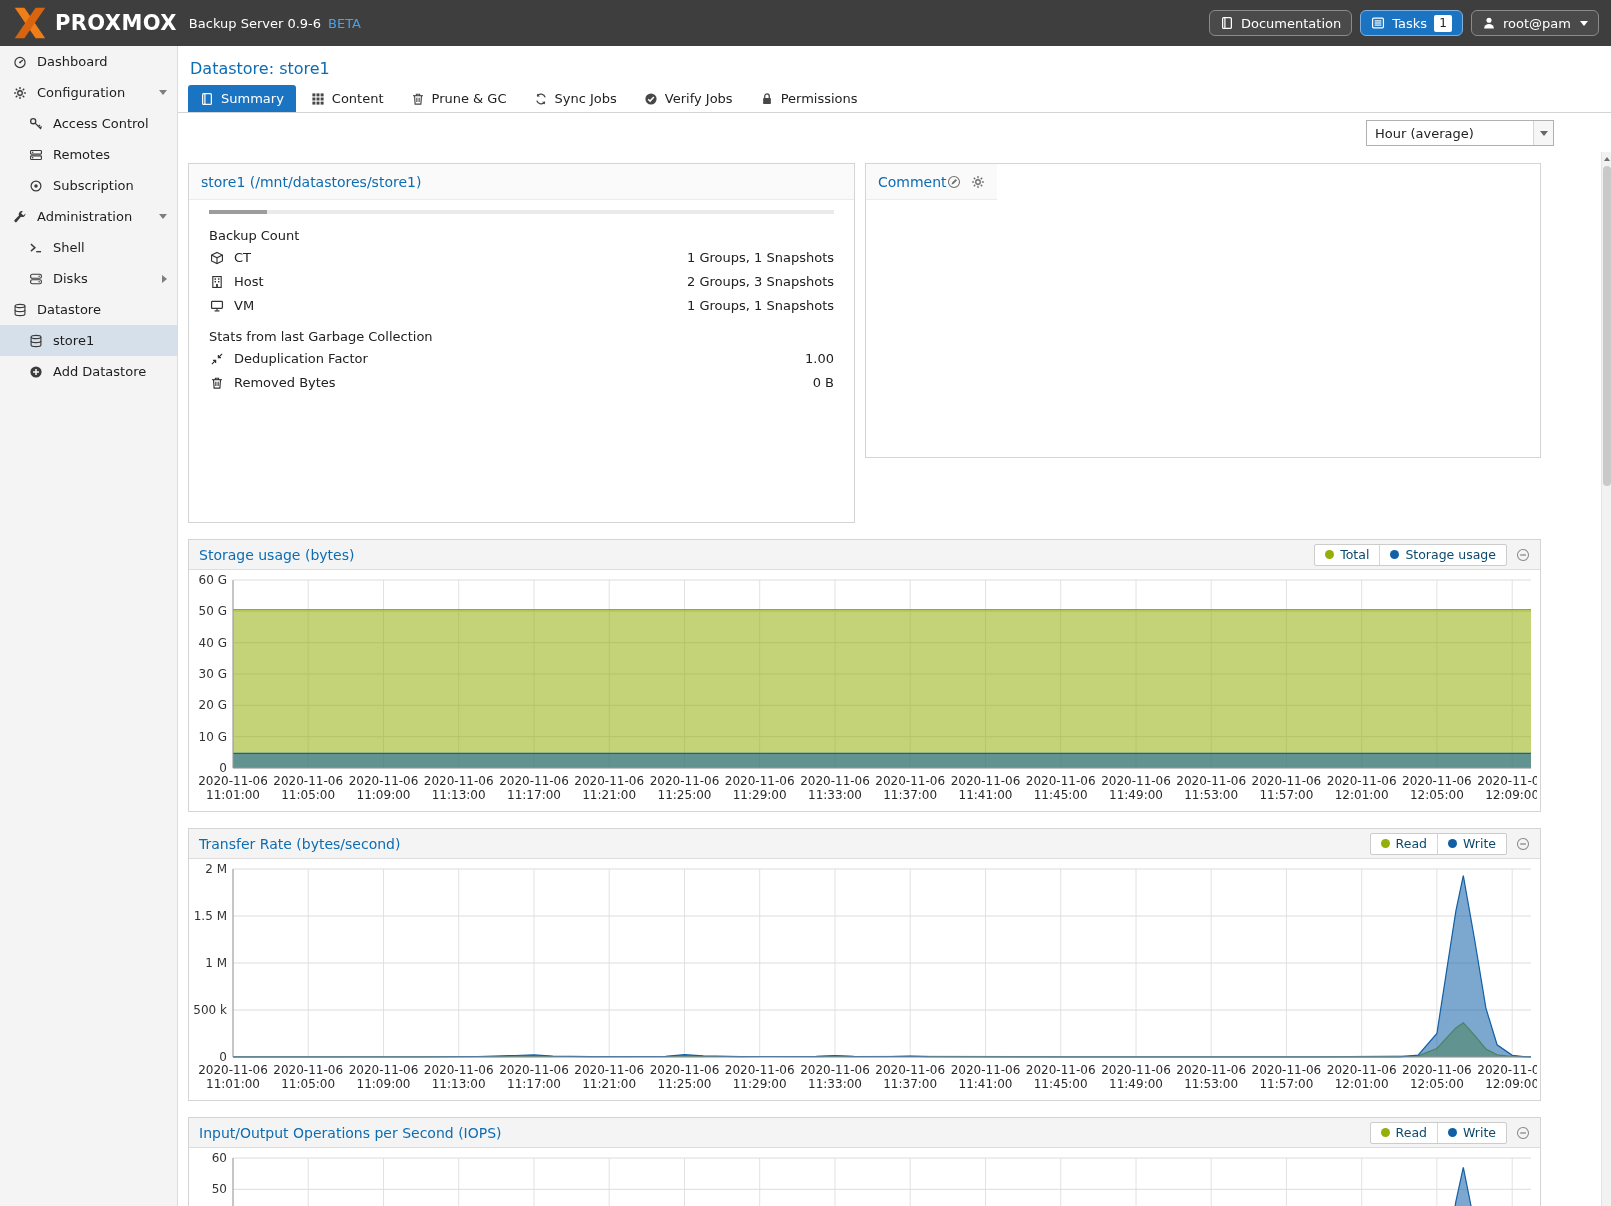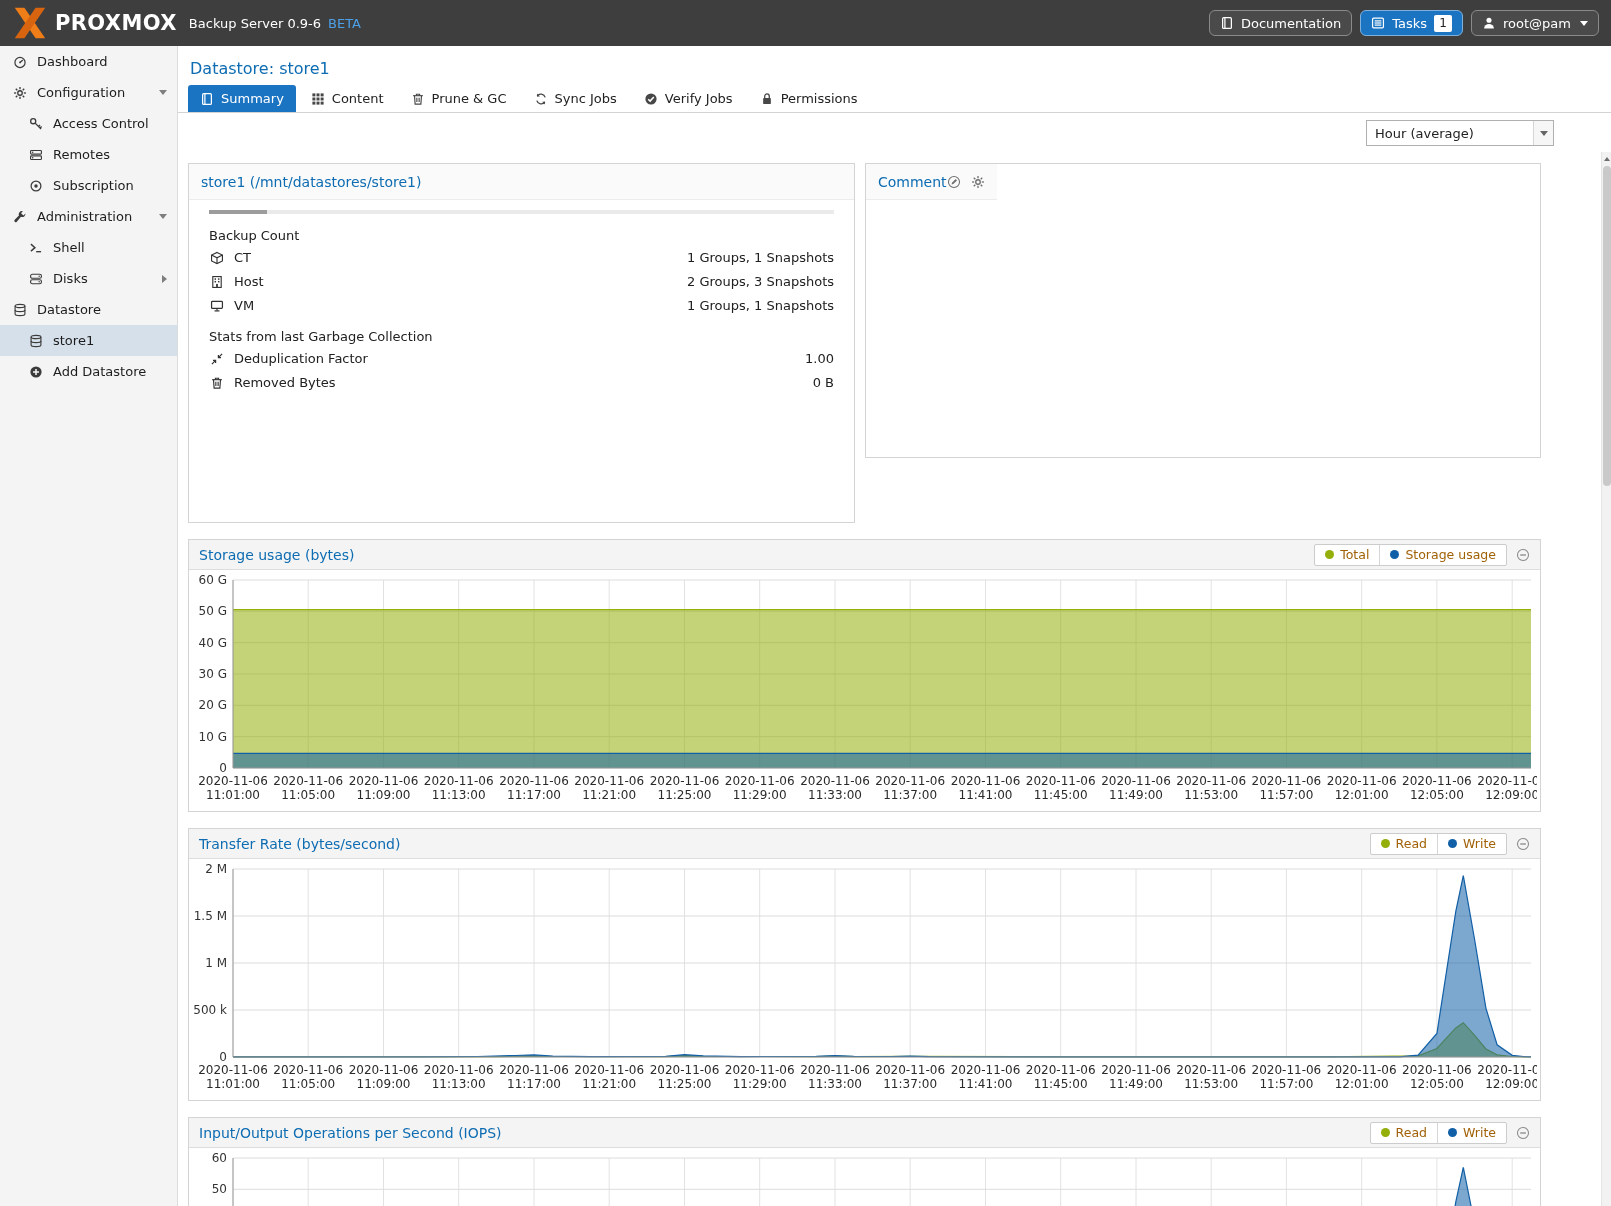--- a/index.html
+++ b/index.html
@@ -68,21 +68,21 @@
   .usage-row{margin-top:10px}
   .progress{height:4px;background:#eaeaea;margin-top:6px;overflow:hidden}
   .progress-fill{height:100%;background:#9c9c9c}
   .section-heading{font-weight:normal;margin-top:14px}
 
   
   .chart-panel{border:1px solid #d4d4d4;background:#fff;margin-bottom:16px}
   .chart-header{height:30px;background:#f4f4f4;border-bottom:1px solid #ddd;display:flex;align-items:center;padding:0 10px}
   .chart-title{color:var(--title-blue,#0d6cb2);font-size:14px}
   .legend{margin-left:auto;display:flex;align-items:stretch;border:1px solid #ccc;background:#fff;height:22px;border-radius:2px}
-  .legend-item{display:flex;align-items:center;gap:6px;padding:0 10px;font-size:12.5px;color:#a16207;cursor:pointer}
+  .legend-item{display:flex;align-items:center;gap:6px;padding:0 10px;font-size:12.5px;color:#0c4a6e;cursor:pointer}
   .legend-item+.legend-item{border-left:1px solid #d6d6d6}
   .legend-dot{width:9px;height:9px;border-radius:50%}
   .collapse-btn{margin-left:9px;color:#8a8a8a;cursor:pointer}
   .chart-body{padding:4px 0 2px}
 
   
   .vscrollbar{position:absolute;top:106px;right:0;width:10px;bottom:0;background:#f2f2f2;border-left:1px solid #e4e4e4}
   .vs-arrow{height:13px;display:flex;align-items:center;justify-content:center;cursor:pointer}
   .vs-arrow::after{content:"";border-left:3px solid transparent;border-right:3px solid transparent;border-bottom:4px solid #6e6e6e}
   .vs-thumb{position:absolute;top:14px;left:1px;width:8px;height:320px;background:#c9c9c9;border-radius:4px;cursor:grab}

